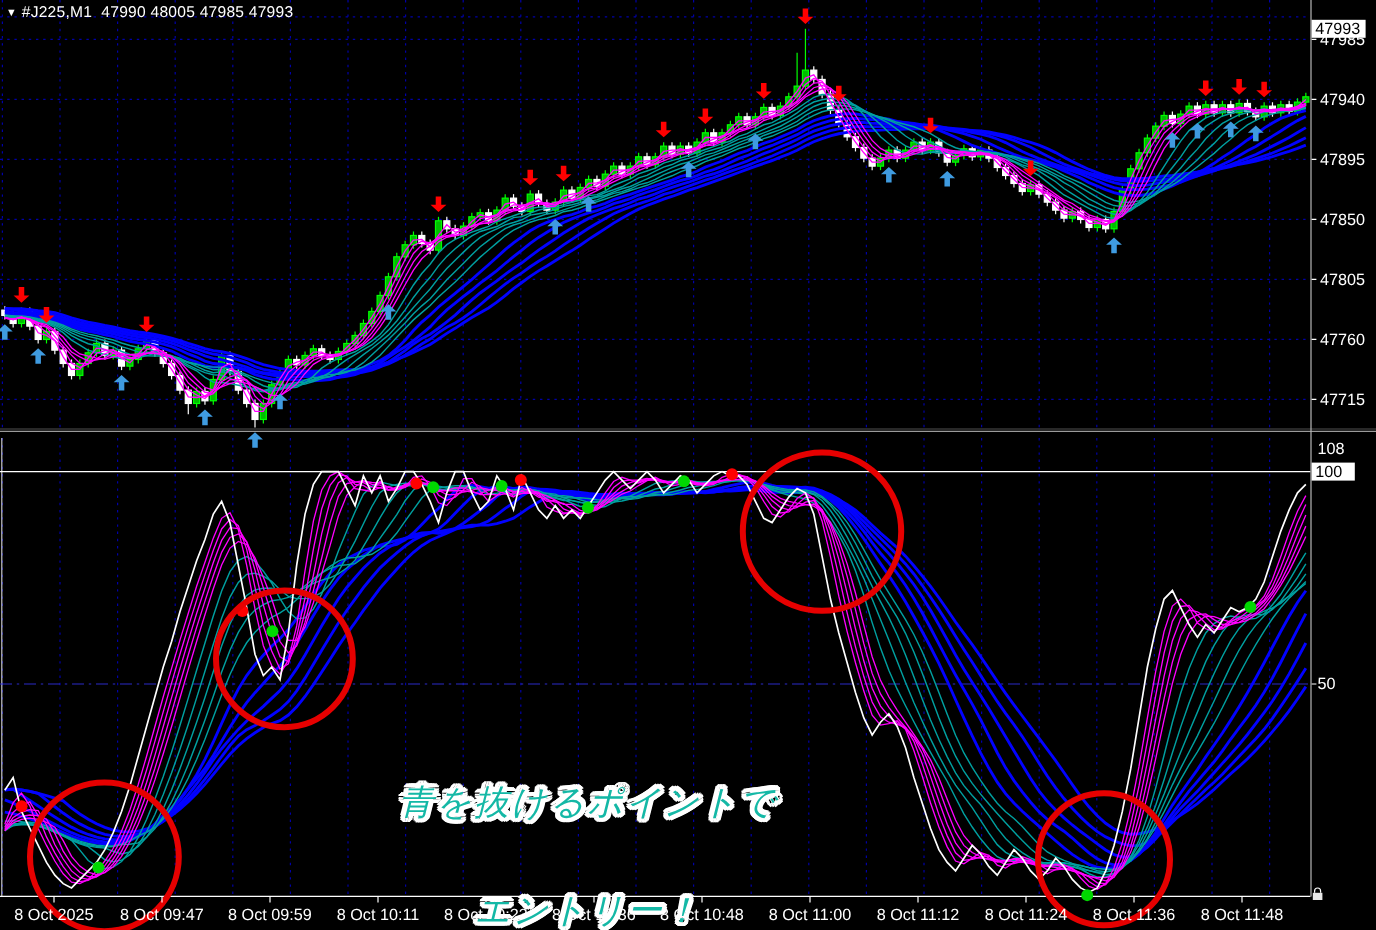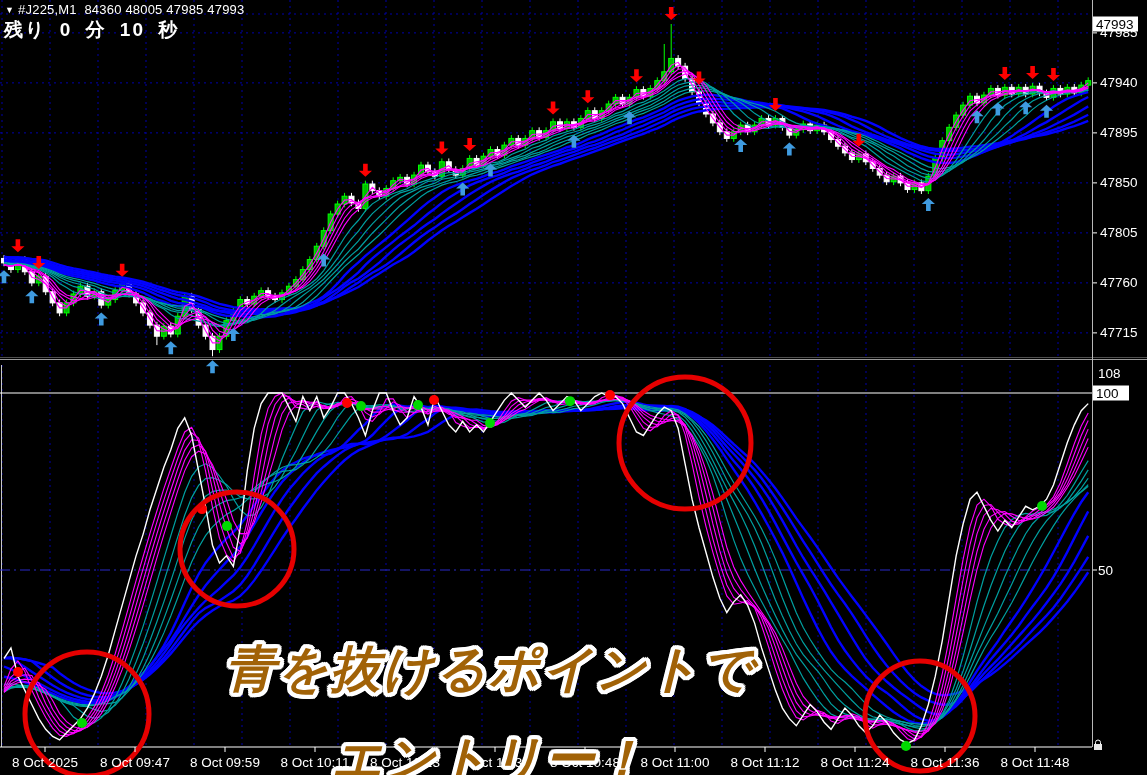--- a/index.html
+++ b/index.html
@@ -6,21 +6,21 @@
     font-family:"Liberation Sans",sans-serif;}
   #stage{position:relative;width:1147px;height:775px;background:#000;}
   #chart-svg{position:absolute;left:0;top:0;z-index:1;}
   .ovl{position:absolute;z-index:2;color:#fff;white-space:pre;}
   #title-row{left:5px;top:2px;font-size:13px;letter-spacing:.2px;}
   #title-row .dd{font-size:9px;display:inline-block;transform:translateY(-1px);margin-right:4px;}
   #timer-row{left:4px;top:17px;font-size:19px;font-weight:bold;letter-spacing:2px;word-spacing:6px;
     text-shadow:-1px -1px 0 #000,1px -1px 0 #000,-1px 1px 0 #000,1px 1px 0 #000;}
   #ind-header{left:4px;top:366px;font-size:12.6px;letter-spacing:.1px;}
   #annotation{left:225px;top:606px;width:530px;text-align:center;z-index:3;}
-  .ann{font-size:50px;line-height:54px;font-weight:700;font-style:italic;color:#a16207;letter-spacing:2px;
+  .ann{font-size:29px;line-height:54px;font-weight:400;font-style:italic;color:#14b8a6;letter-spacing:2px;
     text-shadow:-3px -3px 0 #fff,3px -3px 0 #fff,-3px 3px 0 #fff,3px 3px 0 #fff,
       -4px 0 0 #fff,4px 0 0 #fff,0 -4px 0 #fff,0 4px 0 #fff,
       -2px -4px 0 #fff,2px -4px 0 #fff,-2px 4px 0 #fff,2px 4px 0 #fff,
       -4px -2px 0 #fff,4px -2px 0 #fff,-4px 2px 0 #fff,4px 2px 0 #fff;}
 </style>
 </head>
 <body>
 
 <div id="stage">
   <svg id="chart-svg" width="1147" height="775">
@@ -551,22 +551,21 @@
         <text x="765" y="767" font-size="13.5" text-anchor="middle" fill="#FFFFFF" font-family="Liberation Sans, sans-serif">8 Oct 11:12</text>
         <line x1="855" y1="747" x2="855" y2="752" stroke="#FFFFFF"></line>
         <text x="855" y="767" font-size="13.5" text-anchor="middle" fill="#FFFFFF" font-family="Liberation Sans, sans-serif">8 Oct 11:24</text>
         <line x1="945" y1="747" x2="945" y2="752" stroke="#FFFFFF"></line>
         <text x="945" y="767" font-size="13.5" text-anchor="middle" fill="#FFFFFF" font-family="Liberation Sans, sans-serif">8 Oct 11:36</text>
         <line x1="1035" y1="747" x2="1035" y2="752" stroke="#FFFFFF"></line>
         <text x="1035" y="767" font-size="13.5" text-anchor="middle" fill="#FFFFFF" font-family="Liberation Sans, sans-serif">8 Oct 11:48</text>
       </g>
     </svg>
 
-  <div class="ovl" id="title-row"><span class="dd">▼</span><span>#J225,M1</span>  <span>84360 48005 47985 47993</span></div>
+  <div class="ovl" id="title-row"><span class="dd">▼</span><span>#J225,M1</span>  <span>47990 48005 47985 47993</span></div>
 
-  <div class="ovl" id="timer-row">残り 0 分 10 秒</div>
 
 
   <div class="ovl" id="annotation">
     <div class="ann">青を抜けるポイントで</div>
     <div class="ann">エントリー！</div>
   </div>
 </div>
 
 </body></html>

